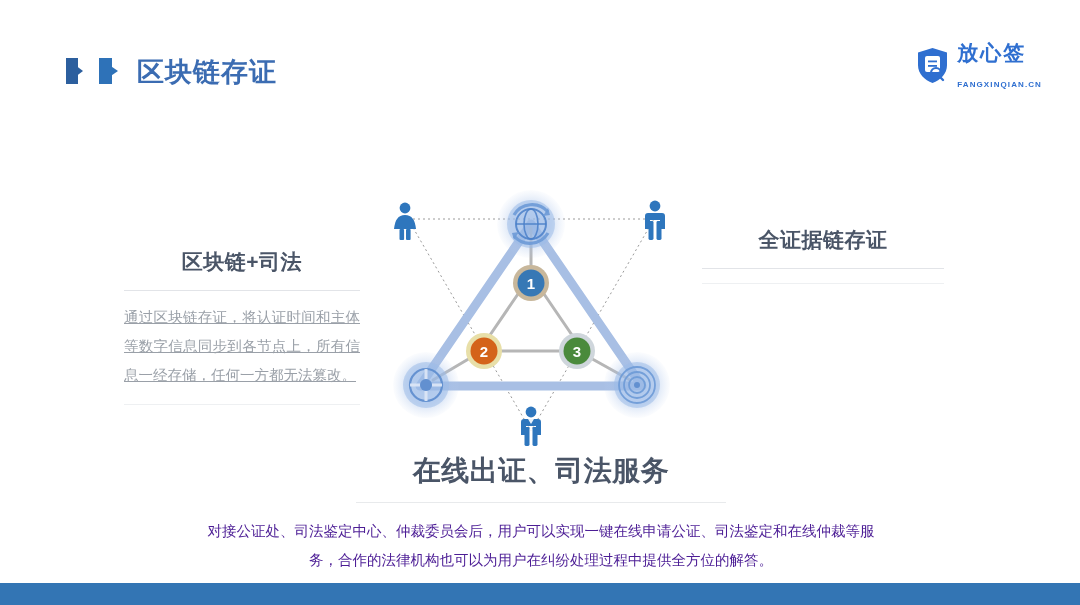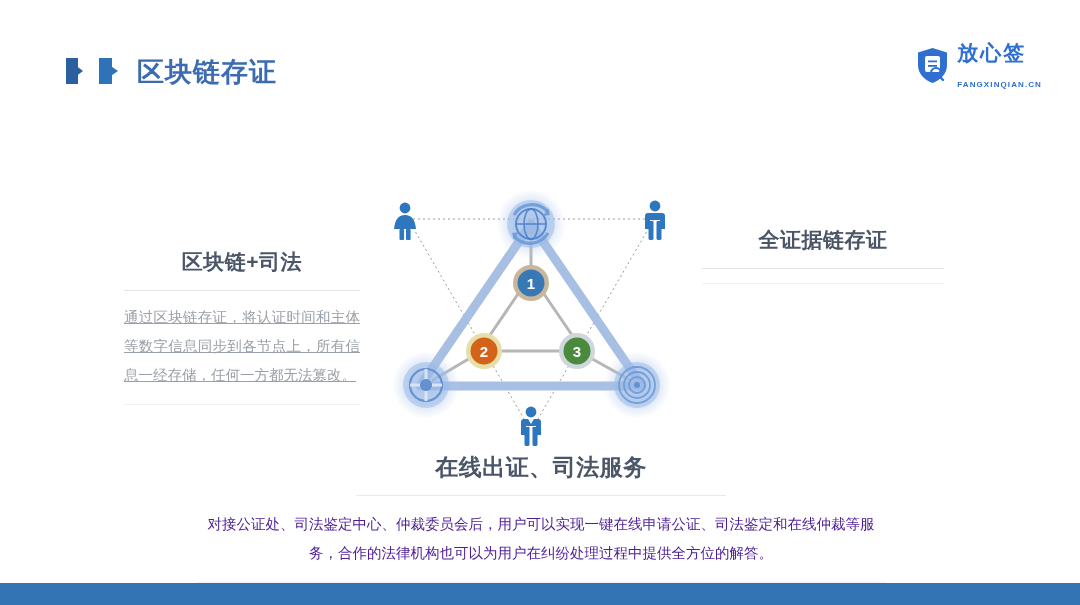--- a/index.html
+++ b/index.html
@@ -37,21 +37,21 @@
   .card .card-title{font-size:21px;font-weight:bold;color:#4a5567;text-align:center;letter-spacing:.5px;}
   .card .rule{height:1px;background:#e2e4e8;margin:14px 0 12px 0;}
   .card .rule.bottom{background:#eef0f2;margin:14px 0 0 0;}
   .card .body{font-size:14.5px;line-height:29px;color:#9aa0a8;text-align:justify;text-decoration:underline;}
 
   .card-left{left:124px;top:226px;width:236px;margin-top:22px;}
   .card-right{left:702px;top:226px;width:242px;}
 
   
   .card-bottom{position:absolute;left:196px;top:452px;width:690px;text-align:center;}
-  .card-bottom .card-title{font-size:23px;font-weight:bold;color:#4a5567;letter-spacing:.5px;}
+  .card-bottom .card-title{font-size:28px;font-weight:bold;color:#4a5567;letter-spacing:.5px;}
   .card-bottom .rule{height:1px;background:#e8eaec;width:370px;margin:12px auto 14px auto;}
   .card-bottom .body{font-size:14.5px;line-height:29px;color:#4c1d95;text-align:center;}
   .card-bottom .rule.bottom{width:690px;margin:14px auto 0 auto;background:#eef0f2;}
 
   
   .diagram{position:absolute;left:378px;top:188px;width:306px;height:266px;}
   .diagram svg{display:block;}
 
   
   .footer-bar{position:absolute;left:0;bottom:0;width:1080px;height:22px;background:#3375b4;}

